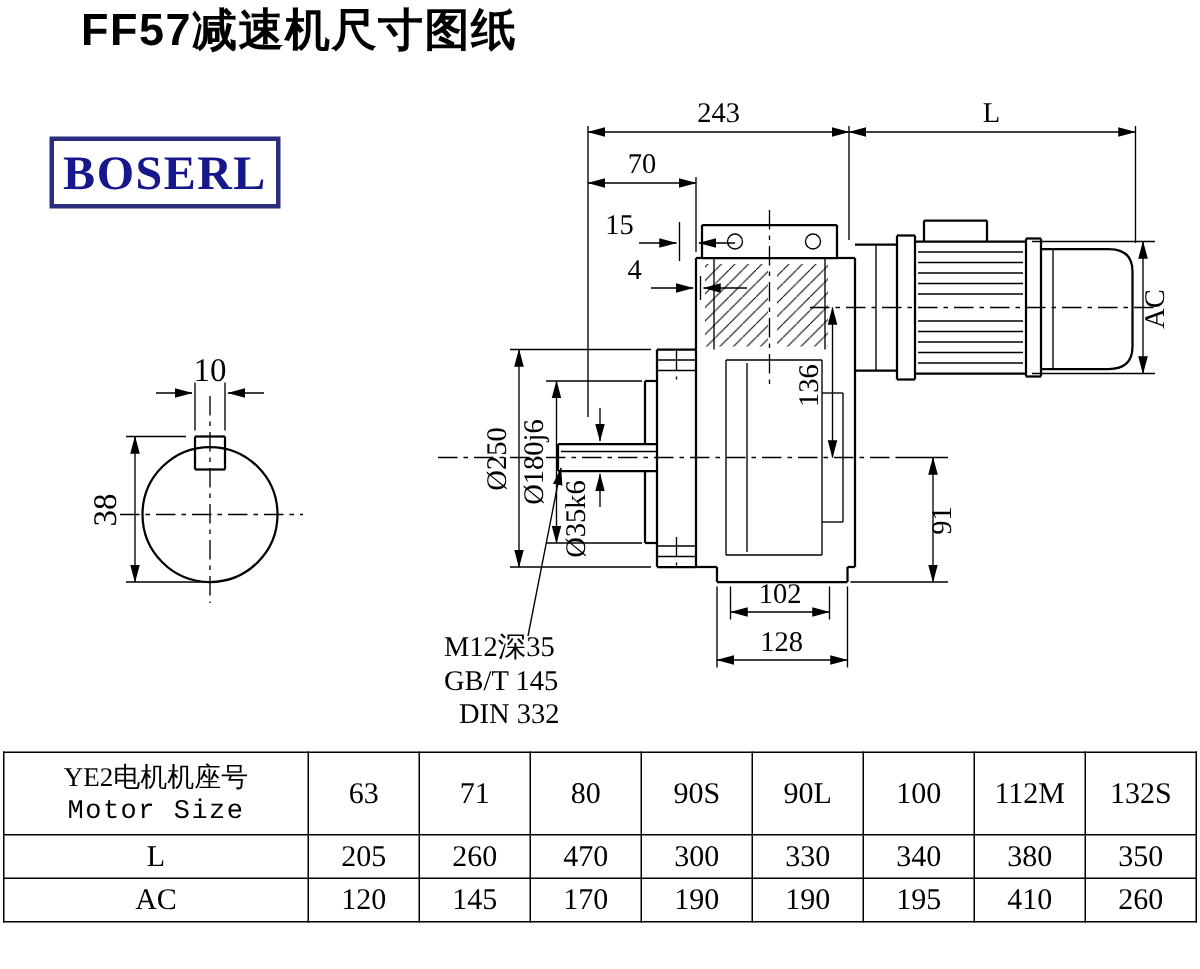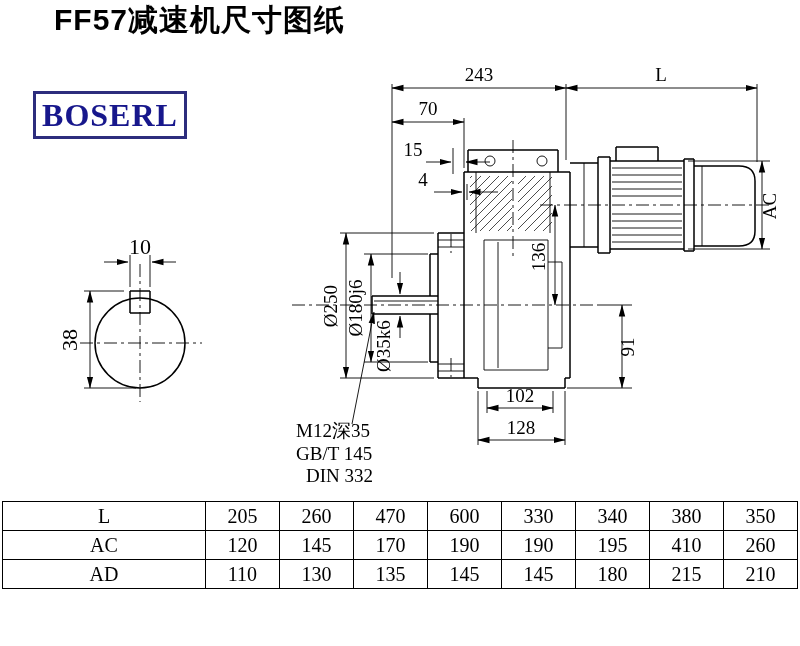--- a/index.html
+++ b/index.html
@@ -256,47 +256,50 @@
     <col style="width:74px">
       <col style="width:74px">
       <col style="width:74px">
       <col style="width:74px">
     <col style="width:74px">
       <col style="width:74px">
       <col style="width:74px">
       <col style="width:74px">
   </colgroup>
   <tbody>
+    <tr class="hdr">
+      <th>
+        <span class="cn">YE2电机机座号</span>
+        <span class="en">Motor Size</span>
+      </th>
+      <th>63</th>
+      <th>71</th>
+      <th>80</th>
+      <th>90S</th>
+      <th>90L</th>
+      <th>100</th>
+      <th>112M</th>
+      <th>132S</th>
+    </tr>
     <tr class="val">
       <td>L</td>
       <td>205</td>
       <td>260</td>
       <td>470</td>
-      <td>600</td>
+      <td>300</td>
       <td>330</td>
       <td>340</td>
       <td>380</td>
       <td>350</td>
     </tr>
     <tr class="val">
       <td>AC</td>
       <td>120</td>
       <td>145</td>
       <td>170</td>
       <td>190</td>
       <td>190</td>
       <td>195</td>
       <td>410</td>
       <td>260</td>
     </tr>
-    <tr class="val">
-      <td>AD</td>
-      <td>110</td>
-      <td>130</td>
-      <td>135</td>
-      <td>145</td>
-      <td>145</td>
-      <td>180</td>
-      <td>215</td>
-      <td>210</td>
-    </tr>
   </tbody>
 </table>
 
 </body></html>

